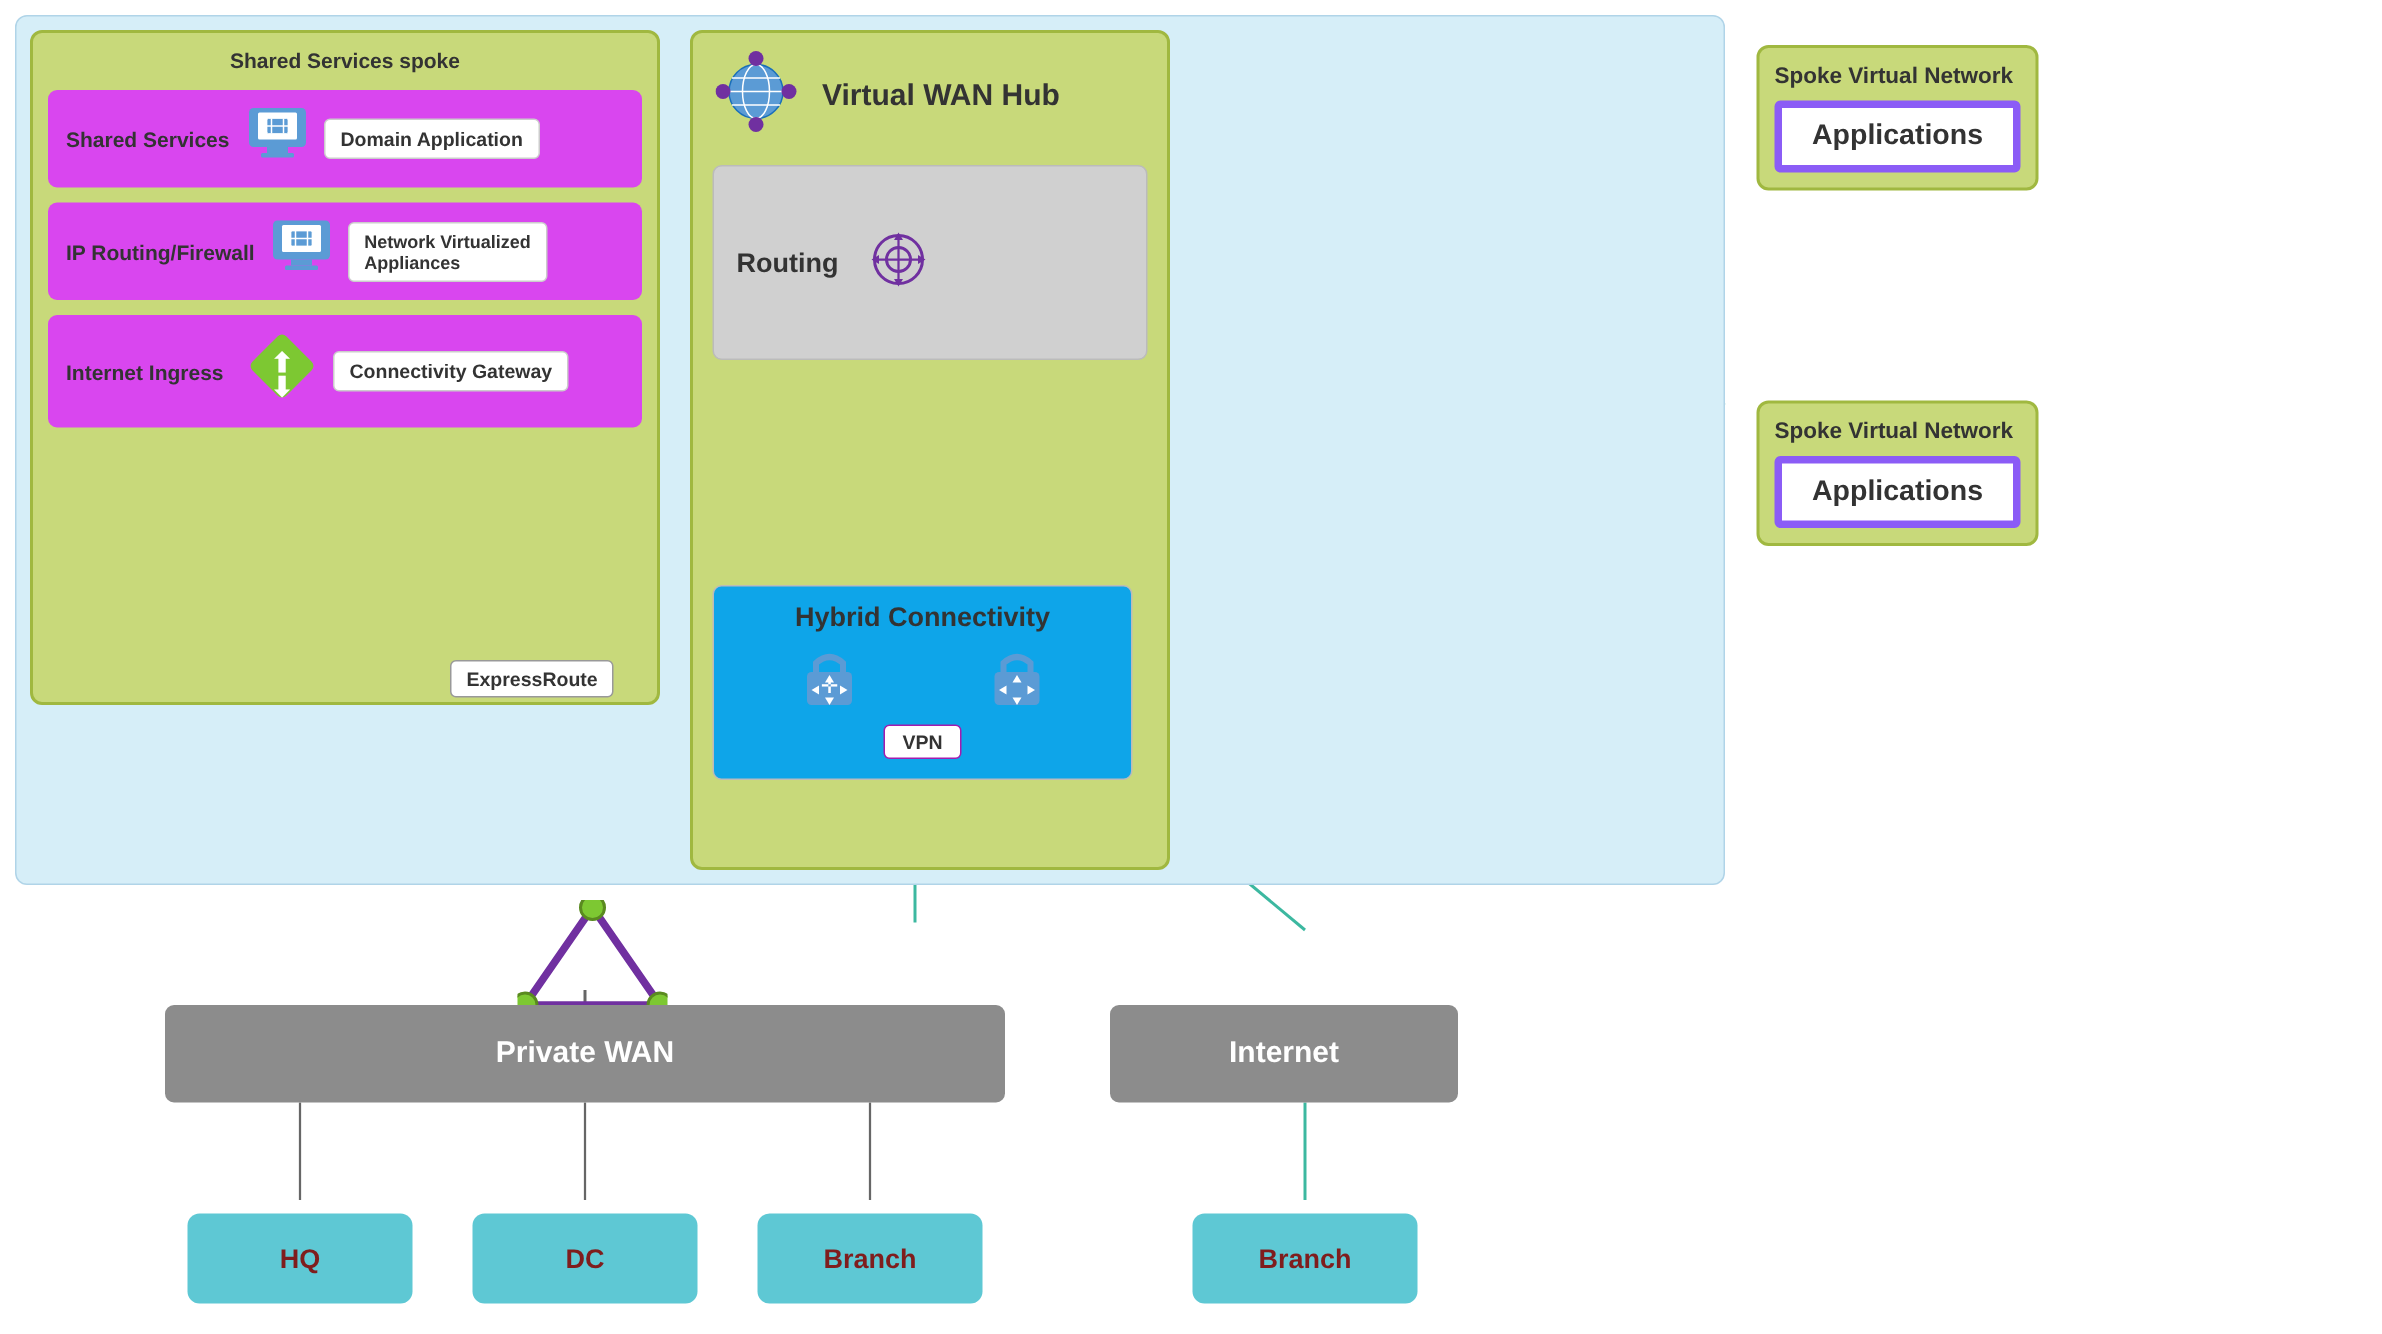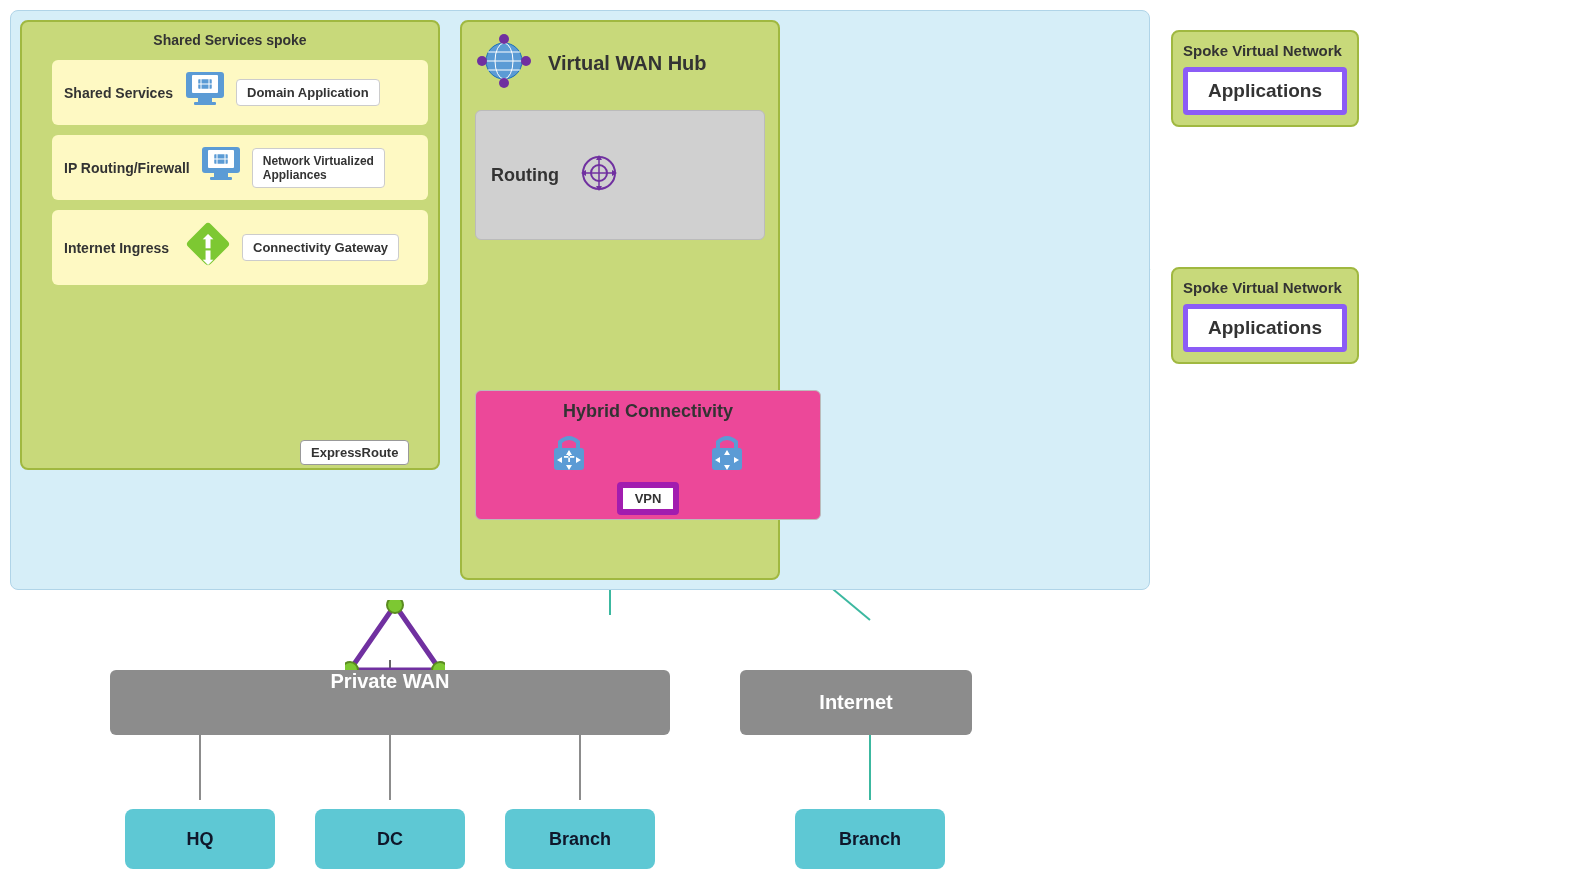--- a/index.html
+++ b/index.html
@@ -39,28 +39,27 @@
     .spoke-title {
       font-size: 14px;
       font-weight: bold;
       color: #333;
       text-align: center;
       margin-bottom: 12px;
     }
 
     
     .service-row {
-      background: #fef9c3;
+      background: #d946ef;
       border-radius: 6px;
       margin-bottom: 10px;
       padding: 10px 12px;
       display: flex;
       align-items: center;
       gap: 10px;
-      margin-left: 20px;
     }
     .service-label {
       font-size: 14px;
       font-weight: bold;
       color: #333;
       min-width: 110px;
     }
     .service-icon {
       font-size: 28px;
       min-width: 40px;
@@ -119,42 +118,42 @@
       font-size: 18px;
       font-weight: bold;
       color: #333;
     }
 
     
     .hybrid-box {
       position: absolute;
       top: 390px;
       left: 475px;
-      width: 346px;
+      width: 280px;
       height: 130px;
-      background: #ec4899;
+      background: #0ea5e9;
       border-radius: 6px;
       border: 1px solid #bbb;
       padding: 10px 14px;
     }
     .hybrid-title {
       font-size: 18px;
       font-weight: bold;
       color: #333;
       text-align: center;
       margin-bottom: 8px;
     }
     .hybrid-icons-row {
       display: flex;
       justify-content: space-around;
       align-items: center;
     }
     .vpn-box {
       background: #fff;
-      border: 6px solid #a21caf;
+      border: 1px solid #a21caf;
       border-radius: 4px;
       padding: 3px 12px;
       font-size: 13px;
       font-weight: bold;
       color: #333;
       text-align: center;
       margin-top: 6px;
       width: fit-content;
       margin-left: auto;
       margin-right: auto;
@@ -200,21 +199,21 @@
     
     .private-wan-box {
       position: absolute;
       top: 670px;
       left: 110px;
       width: 560px;
       height: 65px;
       background: #8c8c8c;
       border-radius: 6px;
       display: flex;
-      align-items: flex-start;
+      align-items: center;
       justify-content: center;
     }
     .private-wan-label {
       font-size: 20px;
       font-weight: bold;
       color: #fff;
     }
 
     
     .internet-box {
@@ -241,21 +240,21 @@
       bottom: 20px;
       width: 150px;
       height: 60px;
       background: #5ec8d4;
       border-radius: 8px;
       display: flex;
       align-items: center;
       justify-content: center;
       font-size: 18px;
       font-weight: bold;
-      color: #0f172a;
+      color: #7f1d1d;
     }
 
     
     .connector-svg {
       position: absolute;
       top: 0;
       left: 0;
       width: 1588px;
       height: 889px;
       pointer-events: none;

